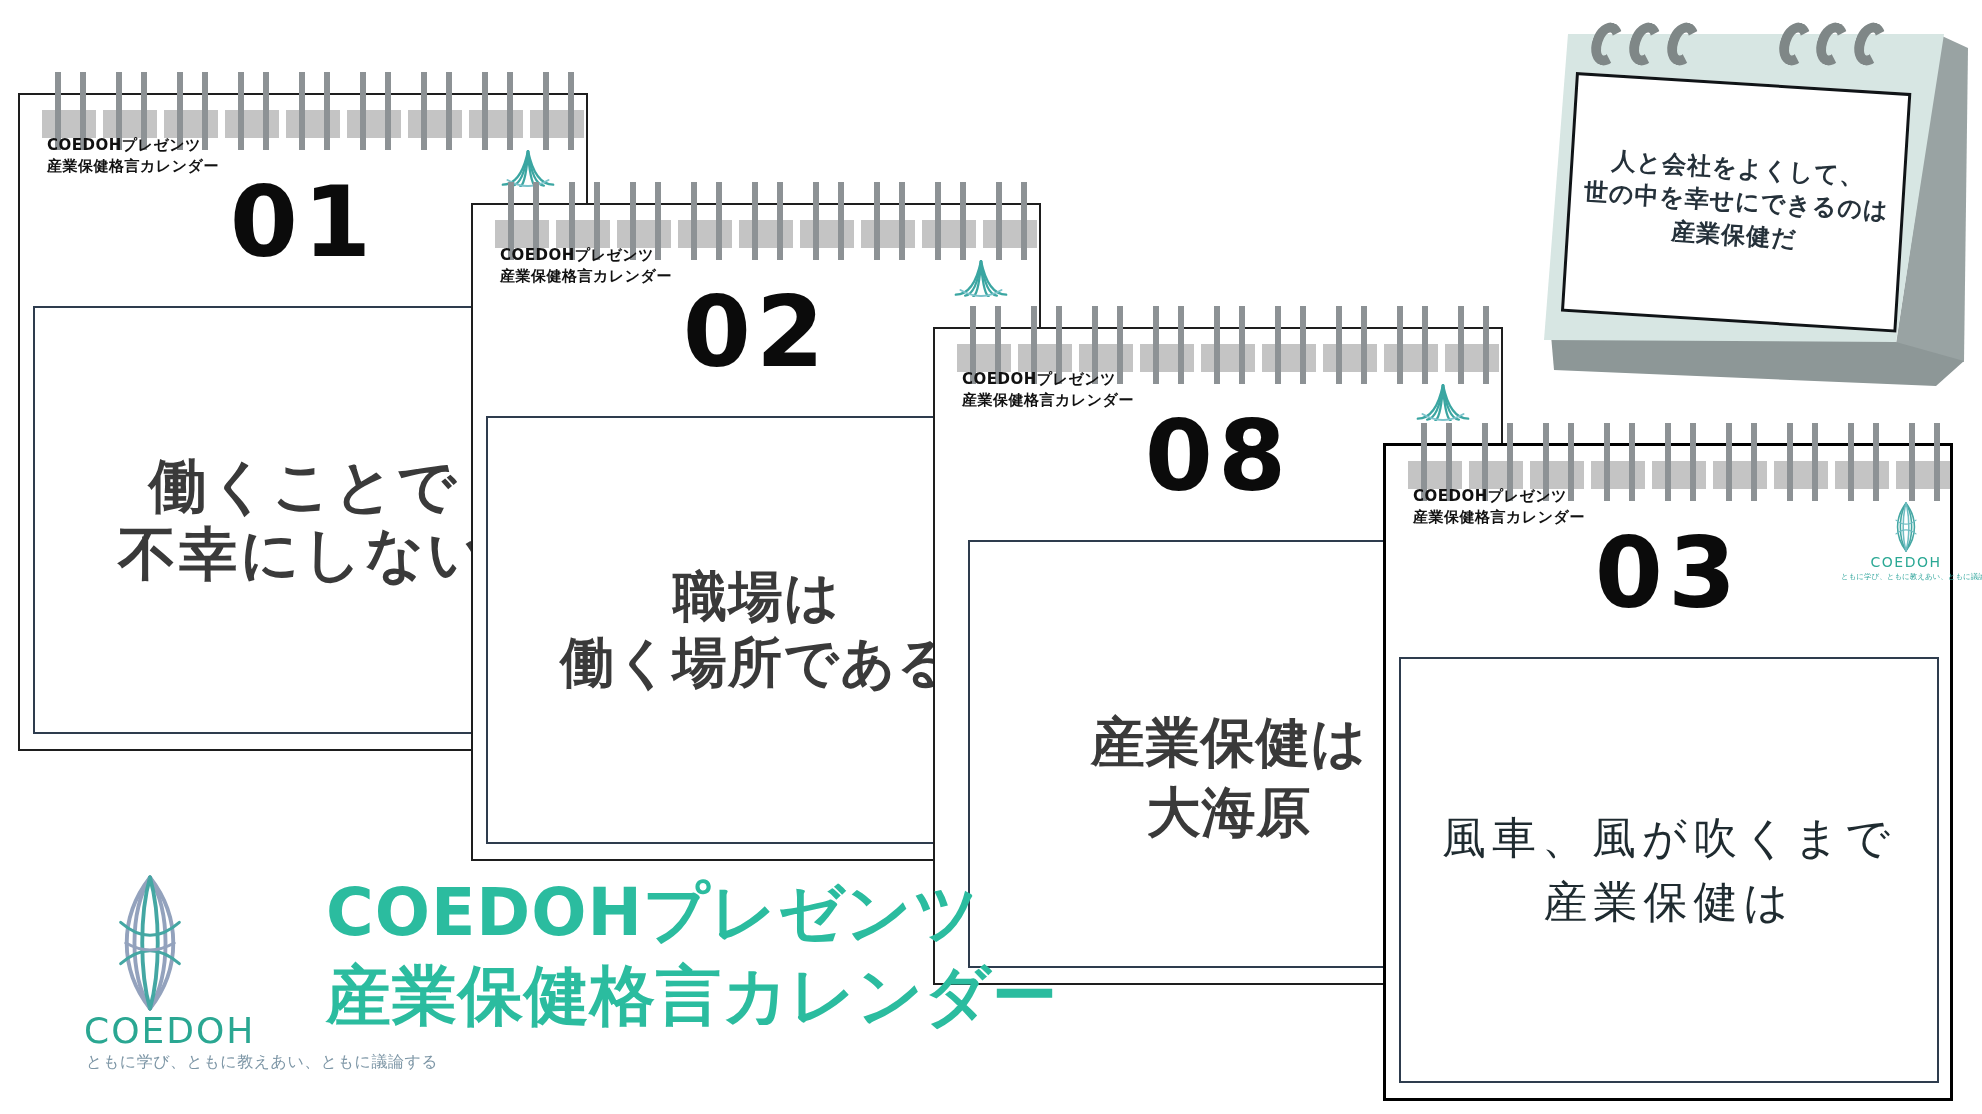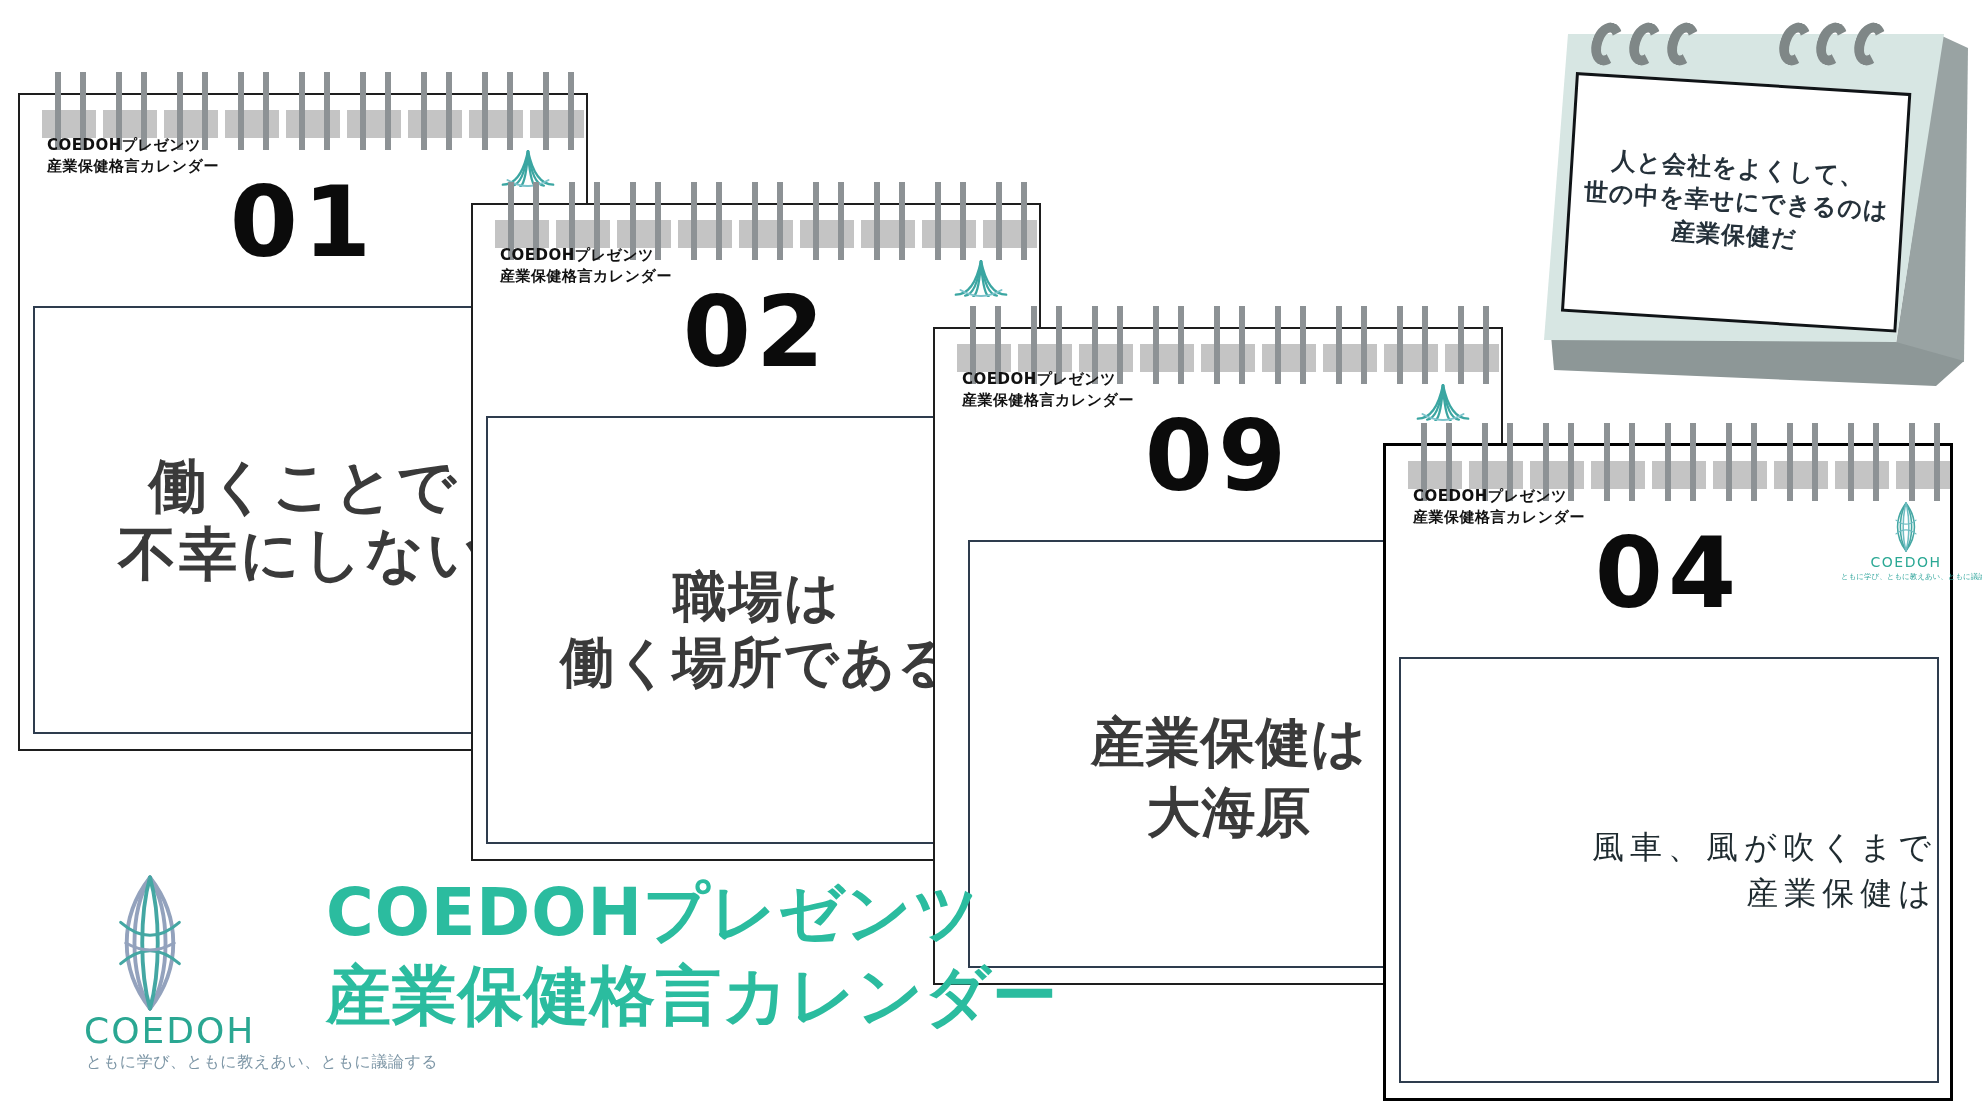--- a/index.html
+++ b/index.html
@@ -27,21 +27,21 @@
 
   .quote-box{position:absolute;left:13px;right:11px;top:211px;bottom:15px;
        border:2px solid #2e3c4e;display:flex;flex-direction:column;
        justify-content:center;align-items:center;text-align:center;color:#3a3a3a;}
   .q-line{white-space:nowrap;}
   .card1 .quote-box{font-size:58px;font-weight:700;letter-spacing:3px;line-height:1.18;}
   .card2 .quote-box{font-family:"DejaVu Serif","Liberation Serif",serif;
        font-size:54px;font-weight:bold;letter-spacing:1.5px;line-height:1.22;align-items:center;}
   .card3 .quote-box{font-family:"DejaVu Serif","Liberation Serif",serif;
        font-size:54px;font-weight:bold;letter-spacing:1px;line-height:1.3;padding-top:46px;margin-left:20px;}
-  .card4 .quote-box{font-size:32px;font-weight:500;letter-spacing:6px;line-height:1.45;color:#1f2b30;align-items:flex-end;}
+  .card4 .quote-box{font-size:44px;font-weight:500;letter-spacing:6px;line-height:1.45;color:#1f2b30;}
 
   .mini-logo{position:absolute;left:480px;top:50px;width:56px;height:42px;}
 
   .logo-block{position:absolute;left:455px;top:56px;width:130px;text-align:center;}
   .logo-block svg{display:block;margin:0 auto;}
   .logo-word-sm{font-size:14px;color:#2aa894;letter-spacing:1.5px;margin-top:2px;}
   .logo-tag-sm{font-size:7.5px;color:#36a89f;white-space:nowrap;margin-top:2px;}
 
   
   .mockup{position:absolute;left:1534px;top:14px;width:448px;height:386px;z-index:5;}
@@ -239,21 +239,21 @@
       <svg viewBox="0 0 60 44" width="56" height="42" fill="none" stroke="#3ba6a2" stroke-width="2.5" stroke-linecap="round">
         <path d="M3,42 C16,42 25,30 30,6"></path>
           <path d="M13,43 C22,42 27,28 30,6"></path>
         <path d="M22,44 C27,40 29,22 30,6"></path>
           <path d="M57,42 C44,42 35,30 30,6"></path>
         <path d="M47,43 C38,42 33,28 30,6"></path>
           <path d="M38,44 C33,40 31,22 30,6"></path>
         <path d="M8,37 Q30,50 52,37" stroke="#7cc3cb" stroke-width="2"></path>
       </svg>
     </span>
-    <div class="num">09</div>
+    <div class="num">08</div>
     <div class="quote-box">
       <div class="q-line">産業保健は</div>
       <div class="q-line">大海原</div>
     </div>
   </section>
 
   <section class="card card4">
     <div class="tabs">
       <div class="tab">
           <i class="pin a"></i>
@@ -305,21 +305,21 @@
           <path d="M50,4 C74,44 74,116 50,156" stroke="#44a7a3"></path>
           <path d="M50,4 C86,50 86,110 50,156" stroke="#44a7a3"></path>
           <path d="M50,4 C62,46 62,114 50,156" stroke="#6fbdc2"></path>
           <path d="M18,58 Q50,84 82,58" stroke="#6fbdc2" stroke-width="4"></path>
           <path d="M18,102 Q50,76 82,102" stroke="#6fbdc2" stroke-width="4"></path>
         </svg>
       </span>
       <div class="logo-word-sm">COEDOH</div>
       <div class="logo-tag-sm">ともに学び、ともに教えあい、ともに議論する</div>
     </div>
-    <div class="num">04</div>
+    <div class="num">03</div>
     <div class="quote-box">
       <div class="q-line">風車、風が吹くまで</div>
       <div class="q-line">産業保健は</div>
     </div>
   </section>
 
   <div class="mockup">
     <svg class="panels" width="448" height="386" viewBox="0 0 448 386">
       <polygon points="408,22 434,34 430,348 362,330" fill="#99a3a3"></polygon>
       <polygon points="14,286 362,328 430,347 402,372 20,356" fill="#8d9797"></polygon>

